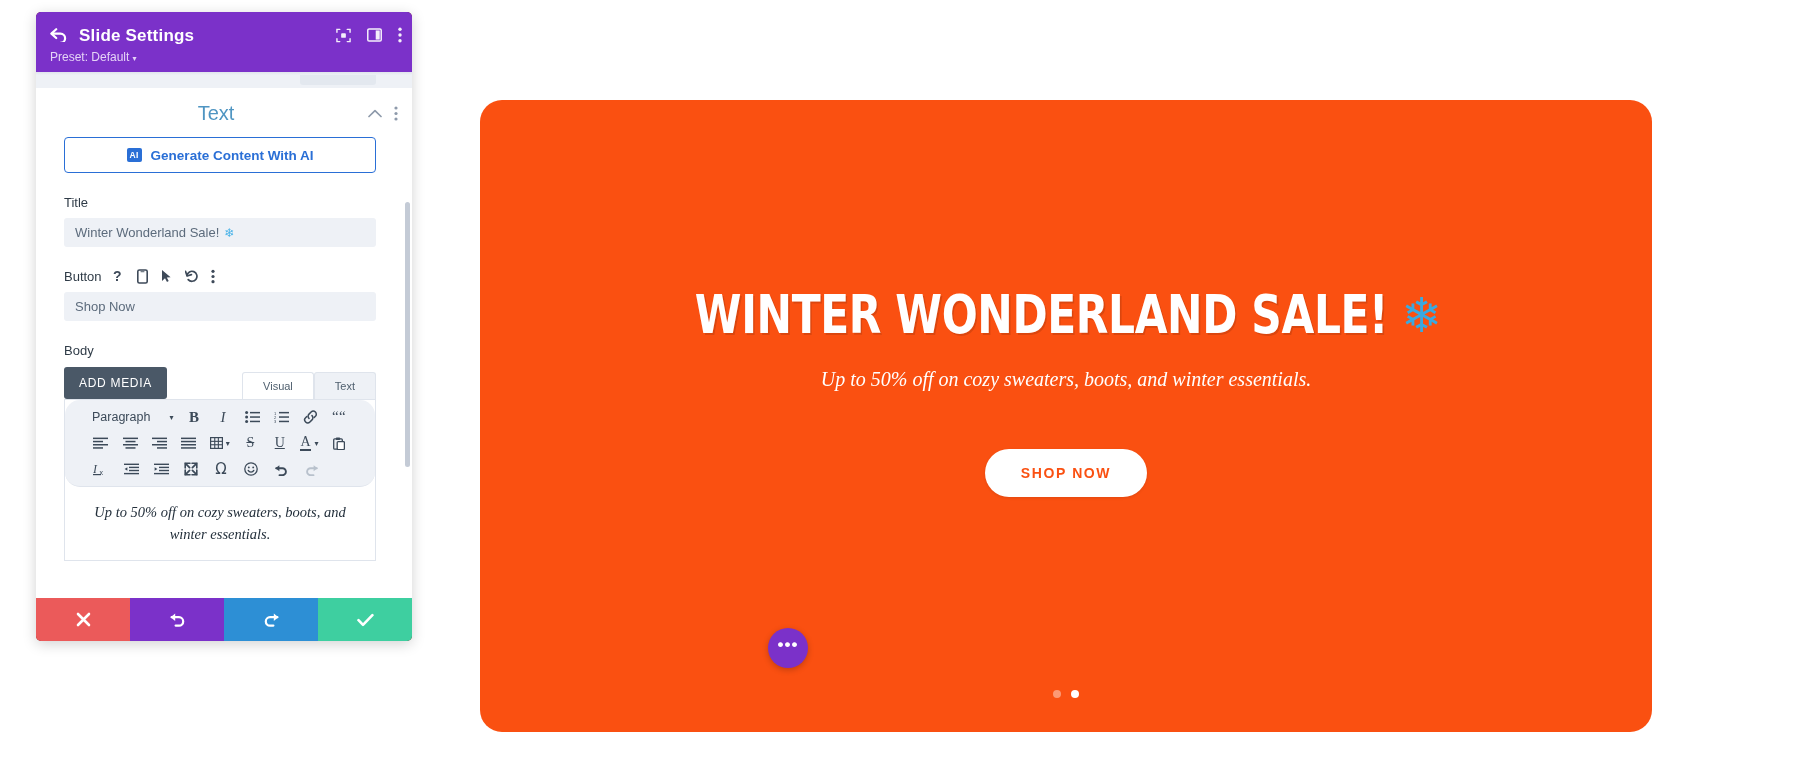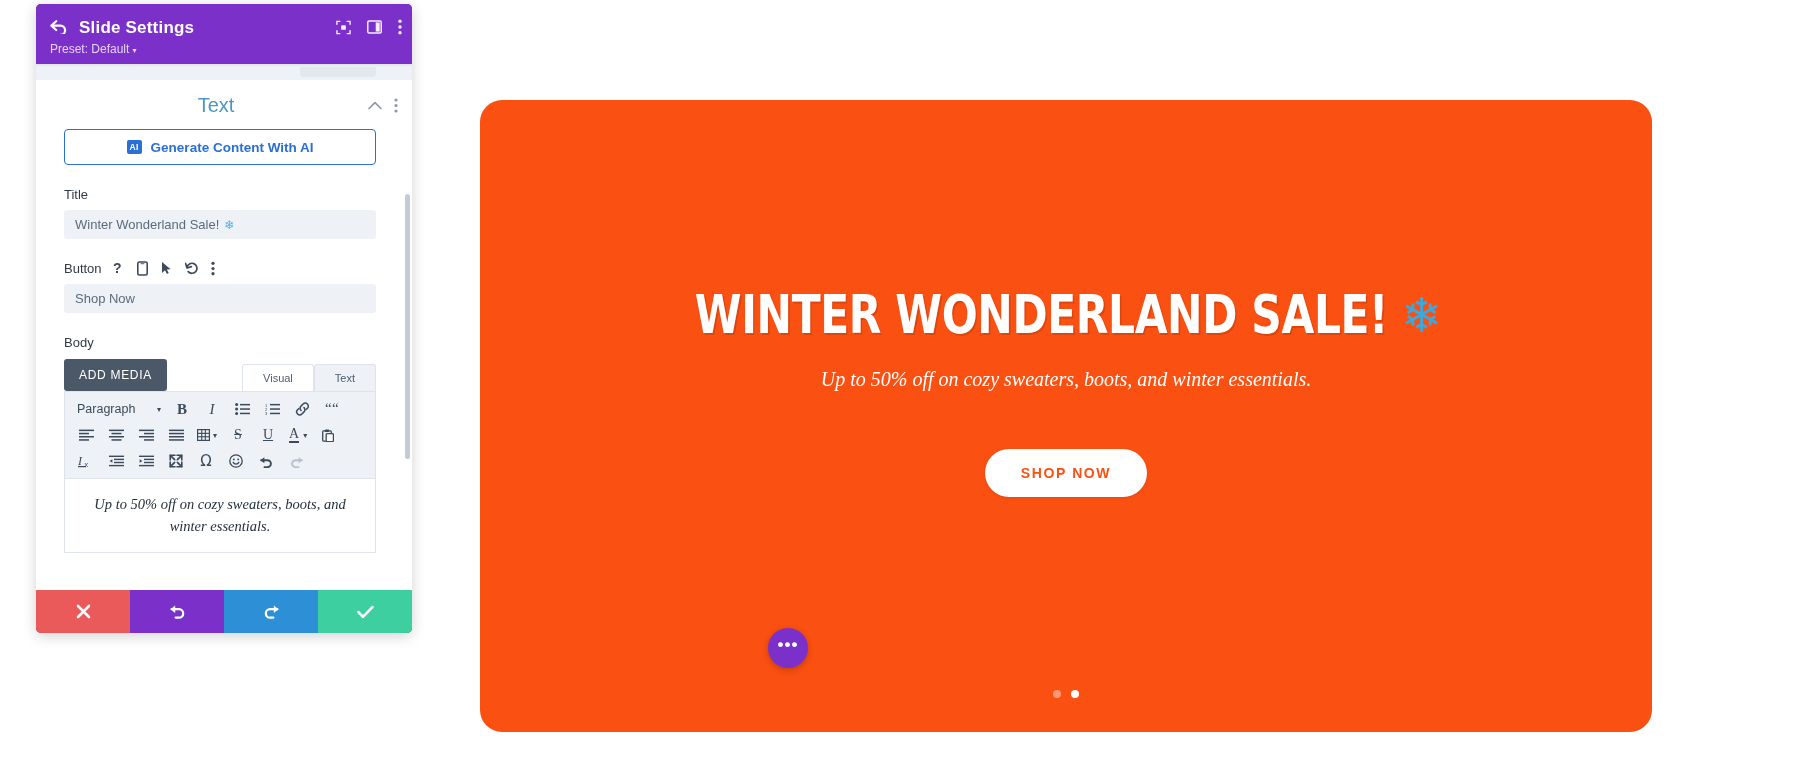--- a/index.html
+++ b/index.html
@@ -81,21 +81,21 @@
     color:#fff; font-size:17px; letter-spacing:1px;
     box-shadow:0 2px 6px rgba(0,0,0,.22);
     cursor:pointer;
     font-weight:bold;
     line-height:0;
     padding-bottom:6px;
   }
 
   
   .panel{
-    position:absolute; left:36px; top:4px;
+    position:absolute; left:36px; top:12px;
     width:376px; height:629px;
     background:#7f1d1d;
     border-radius:5px;
     box-shadow:0 3px 14px rgba(0,0,0,.18);
     overflow:hidden;
     display:flex; flex-direction:column;
   }
   .panel-head{
     background:#7b31c9; color:#fff;
     padding:14px 14px 8px 14px;
@@ -205,21 +205,22 @@
   }
   .vt-tab.active{ background:#ffffff; }
 
   .editor{
     border:1px solid #dfe4ec;
     border-radius:0;
     margin-top:0;
   }
   .tmce-toolbar{
     background:#eef1f6; border-bottom:1px solid #dfe4ec;
-    padding:4px 2px;
+    padding:4px 17px;
+    border-radius:15px;
   }
   .tmce-row{ display:flex; align-items:center; padding:2px 4px; gap:0; }
   .tbtn{
     width:30px; height:22px;
     display:flex; align-items:center; justify-content:center;
     color:#3c4a59; cursor:pointer; font-size:13px;
   }
   .tbtn.dis{ color:#b8c1cc; }
   .tbtn.wide{ width:auto; padding:0 6px; }
   .para-sel{

